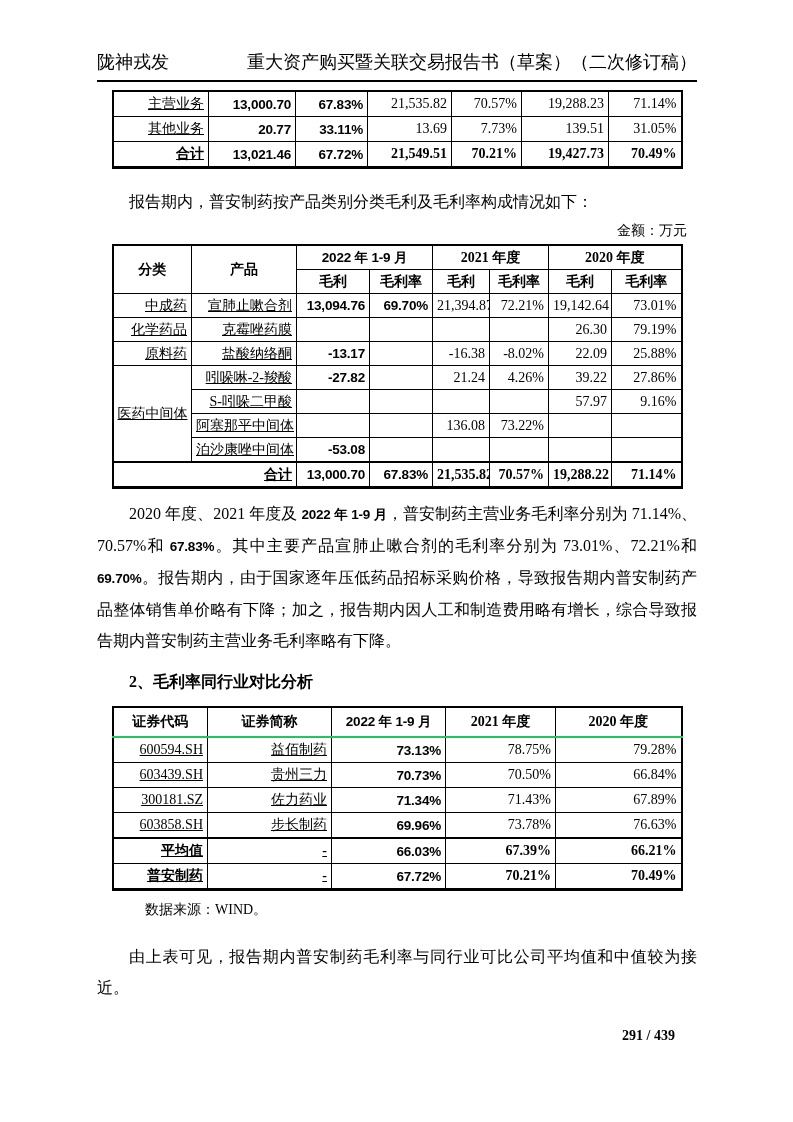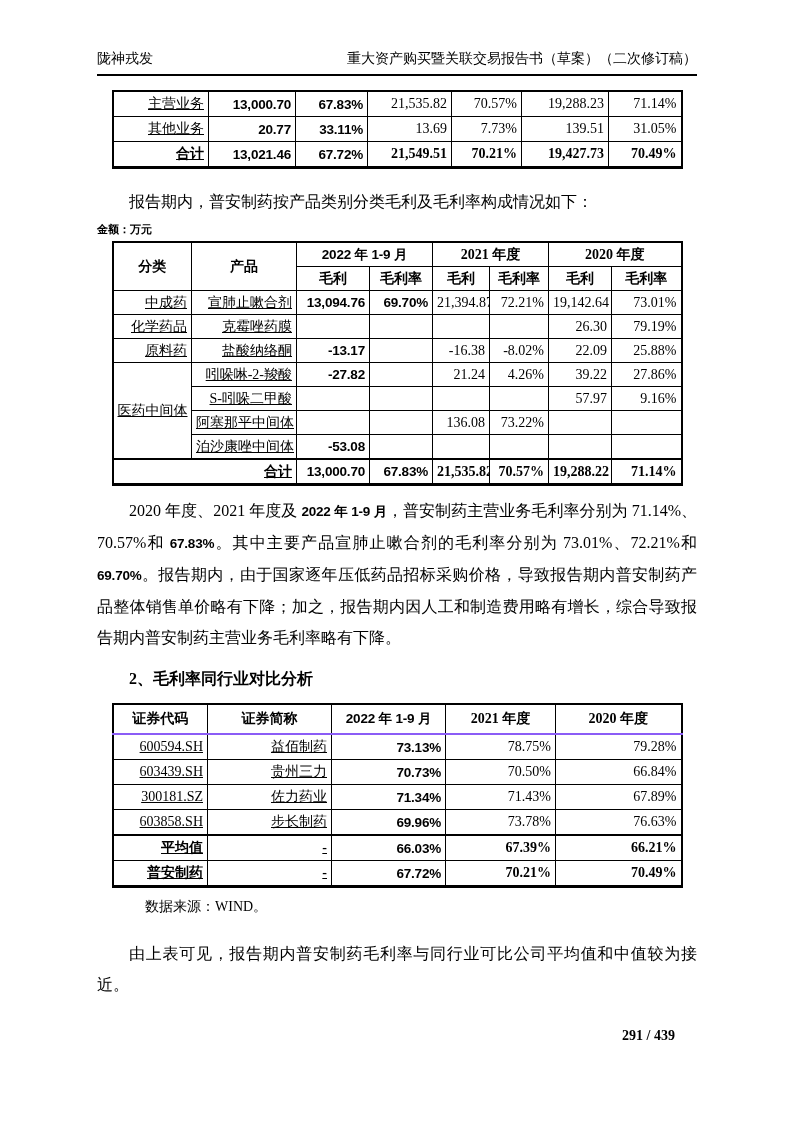--- a/index.html
+++ b/index.html
@@ -4,51 +4,51 @@
 <style>
   html,body { margin:0; padding:0; background:#ffffff; }
   .page {
     position:relative; width:793px; height:1122px; background:#ffffff;
     font-family:"Liberation Serif","DejaVu Serif",serif; color:#000; overflow:hidden;
   }
   
   .running-header {
     position:absolute; top:50px; left:97px; width:600px;
     display:flex; justify-content:space-between; align-items:flex-end;
-    font-size:14px; padding-bottom:6px; border-bottom:2px solid #000;
+    font-size:18px; padding-bottom:6px; border-bottom:2px solid #000;
   }
   .content { position:absolute; top:90px; left:97px; width:600px; }
 
   
   table.tbl {
     border-collapse:collapse; table-layout:fixed; width:569px; margin:0 auto;
     font-size:14px; border:2px solid #000; border-bottom:3px solid #000;
   }
   table.tbl td {
     border:1px solid #000; height:24px; padding:0 4px;
     vertical-align:middle; overflow:hidden; white-space:nowrap;
   }
   .c { text-align:right;text-decoration:underline; }
   .r { text-align:right; }
   .b { font-weight:bold; }
   .sb { font-family:Liberation Sans, sans-serif; font-weight:bold; font-size:13.5px; letter-spacing:-0.2px; }
   .hd { text-align:center; font-weight:bold; }
 
   table.product-table td { height:23px; }
   table.product-table tr.total-row td { border-top:2px solid #000; }
-  table.comp-table tr.hrow td { height:28px; border-bottom:2px solid #8b5cf6;border-radius:12px; }
+  table.comp-table tr.hrow td { height:28px; border-bottom:2px solid #22c55e;border-radius:12px; }
   table.comp-table tr.avg-row td { border-top:2px solid #000; }
 
   
   .para {
     font-size:16px; line-height:31px; text-align:justify;
     text-indent:2em; margin:0;
   }
   .intro-para { margin-top:17px; }
-  .unit-note { font-size:11px; padding-right:10px; margin:5px 0 4px 0;font-weight:bold; }
+  .unit-note { font-size:14px; text-align:right; padding-right:10px; margin:5px 0 4px 0; }
   .analysis-para { margin-top:9px; }
   .section-heading { font-size:16px; font-weight:bold; text-indent:2em; margin:15px 0 13px 0; line-height:22px; }
   .source-note { font-size:14px; margin:9px 0 0 48px; line-height:20px; }
   .closing-para { margin-top:21px; }
   .page-number { position:absolute; top:1028px; right:118px; font-size:14px; font-weight:bold; }
 </style>
 </head>
 <body>
 
 <div class="page">

